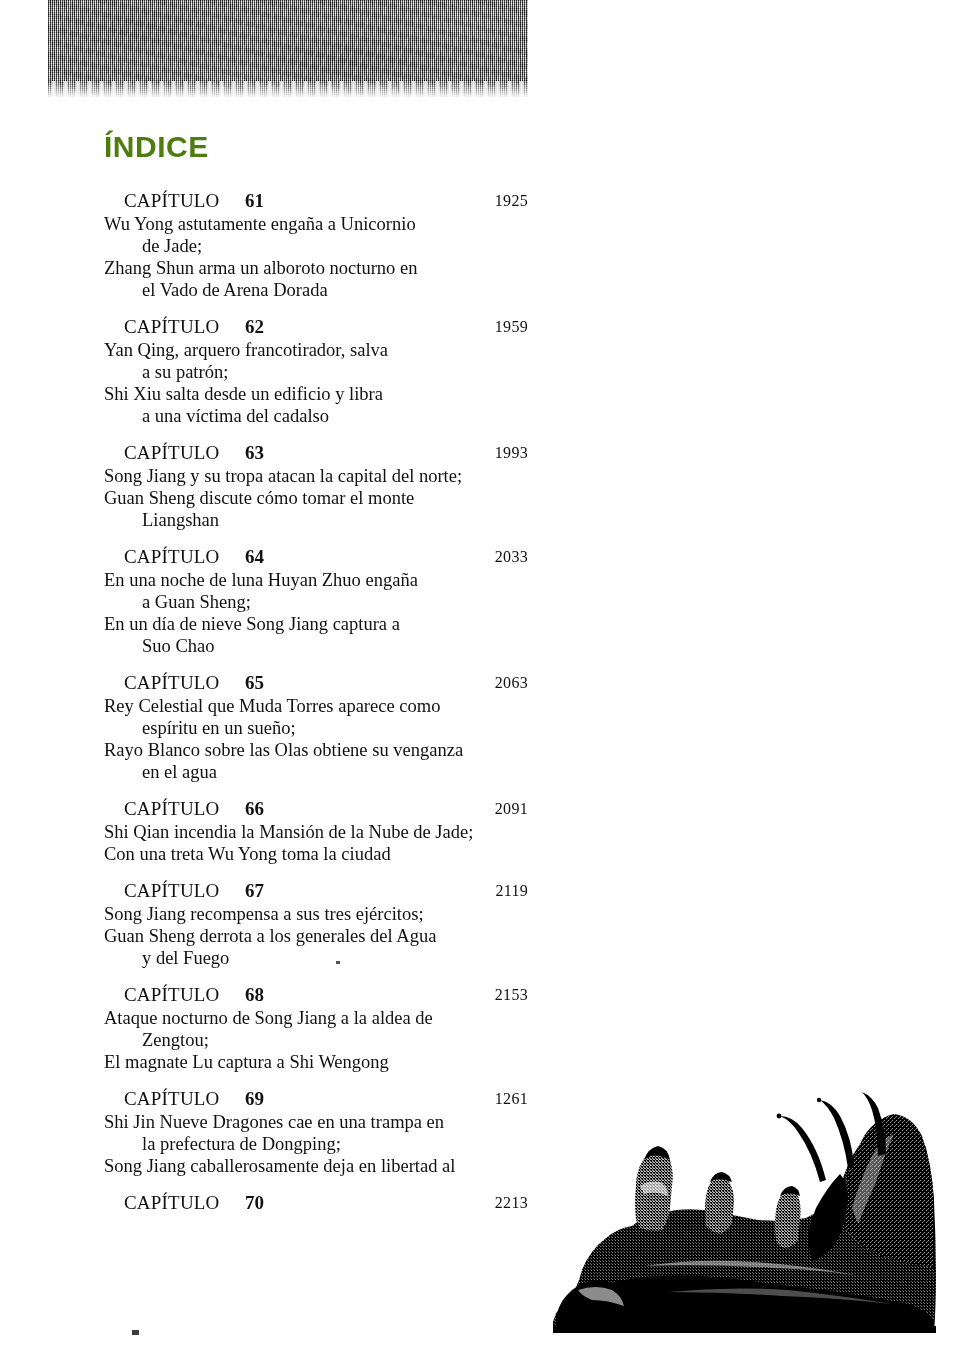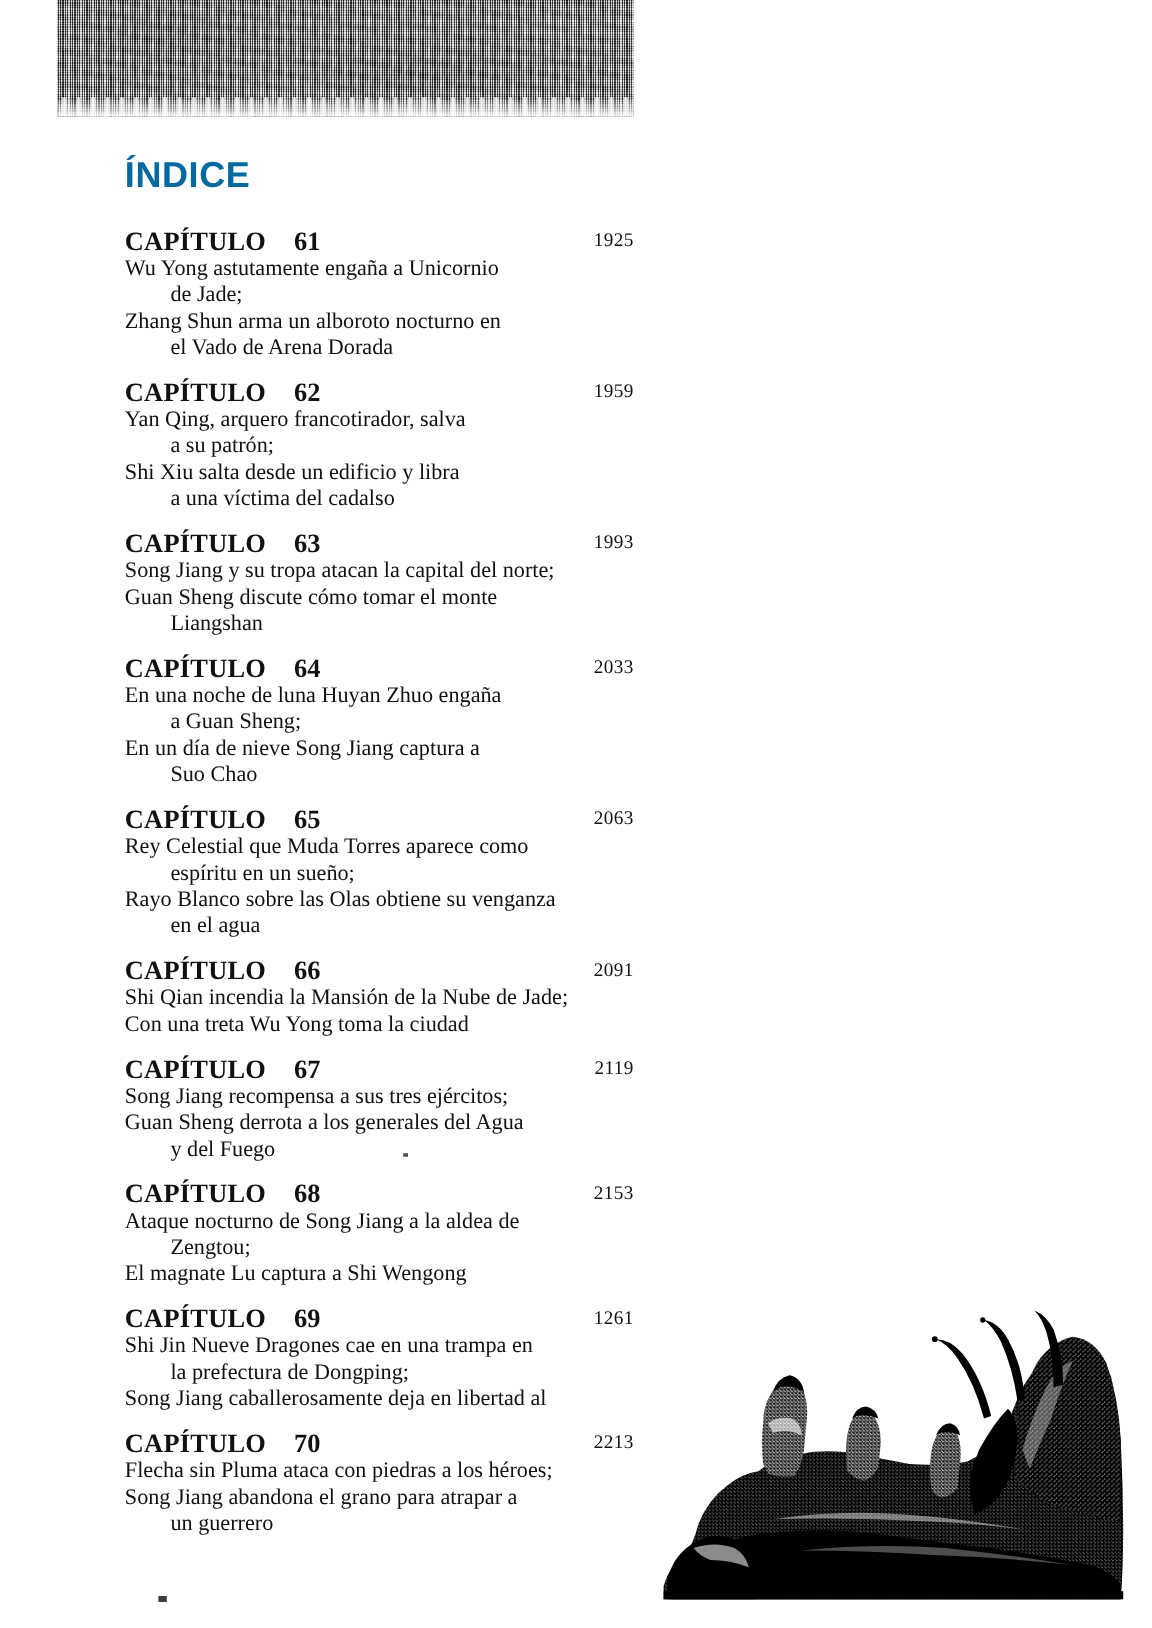--- a/index.html
+++ b/index.html
@@ -63,21 +63,21 @@
 
   
   .page-title {
     position: absolute;
     left: 104px;
     top: 130px;
     font-family: "Liberation Sans", "DejaVu Sans", sans-serif;
     font-weight: bold;
     font-size: 30px;
     letter-spacing: 0.5px;
-    color: #0369a1;
+    color: #4d7c0f;
     margin: 0;
   }
 
   
   .toc {
     position: absolute;
     left: 104px;
     top: 189px;
     width: 424px;
   }
@@ -85,27 +85,28 @@
   .toc-entry:last-child { margin-bottom: 0; }
 
   .entry-head {
     position: relative;
     display: block;
     height: 24px;
     line-height: 24px;
     white-space: nowrap;
   }
   .entry-label {
-    font-weight: bold;
-    font-size: 22px;
+    font-weight: normal;
+    font-size: 19px;
     letter-spacing: 0.2px;
+    margin-left: 20px;
   }
   .entry-number {
     font-weight: bold;
-    font-size: 22px;
+    font-size: 19px;
     position: absolute;
     left: 141px;
   }
   .entry-page {
     position: absolute;
     right: 0;
     top: 0;
     font-size: 16px;
     font-weight: normal;
     letter-spacing: 0.3px;
@@ -217,25 +218,20 @@
       <div class="toc-entry">
         <div class="entry-head"><span class="entry-label">CAPÍTULO</span><span class="entry-number">69</span><span class="entry-page">1261</span></div>
         <div class="entry-lines">
           <span class="entry-line">Shi Jin Nueve Dragones cae en una trampa en</span>
           <span class="entry-line indent">la prefectura de Dongping;</span>
           <span class="entry-line">Song Jiang caballerosamente deja en libertad al</span>
         </div>
       </div>
       <div class="toc-entry">
         <div class="entry-head"><span class="entry-label">CAPÍTULO</span><span class="entry-number">70</span><span class="entry-page">2213</span></div>
-        <div class="entry-lines">
-          <span class="entry-line">Flecha sin Pluma ataca con piedras a los héroes;</span>
-          <span class="entry-line">Song Jiang abandona el grano para atrapar a</span>
-          <span class="entry-line indent">un guerrero</span>
-        </div>
       </div>
     </div>
 </div>
 
 <div class="speck speck-mid"></div>
 <div class="speck speck-low"></div>
 
 <div class="illustration">
   <svg viewBox="0 0 400 243" xmlns="http://www.w3.org/2000/svg" aria-hidden="true">
     <defs>

